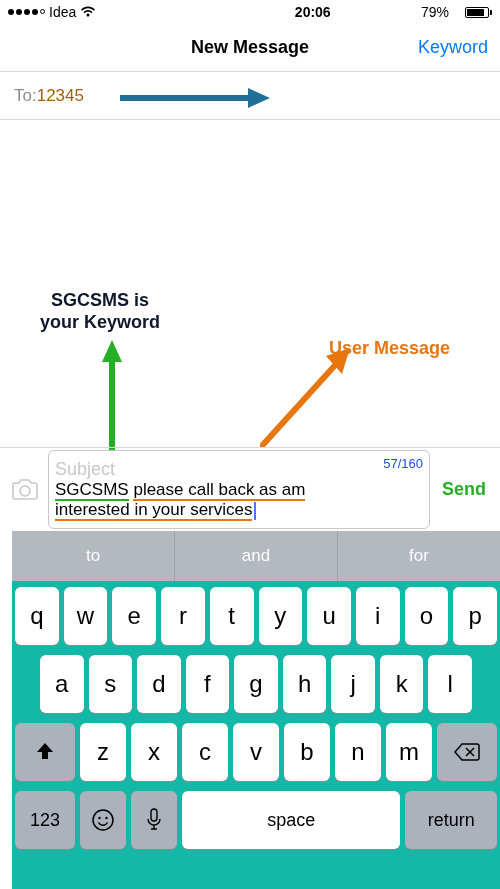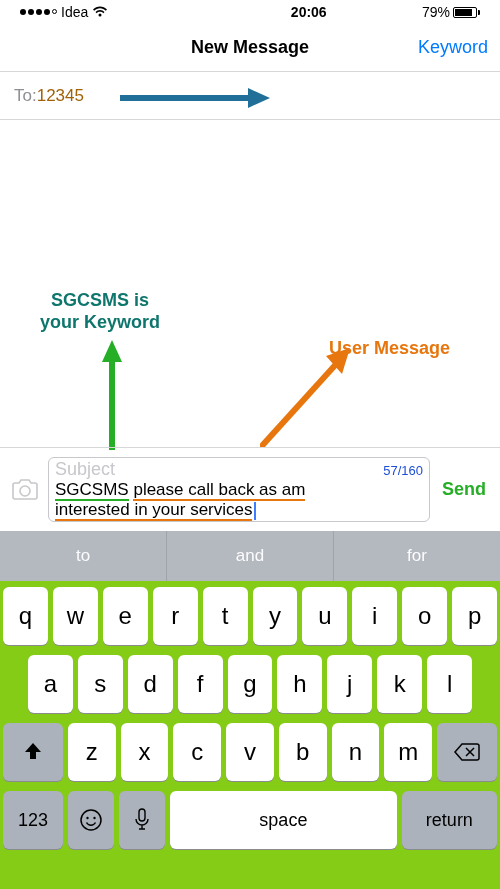--- a/index.html
+++ b/index.html
@@ -1,47 +1,47 @@
 <!DOCTYPE html>
 <html><head>
 <meta charset="utf-8">
 <style>
 *{margin:0;padding:0;box-sizing:border-box;font-family:-apple-system,Helvetica,Arial,sans-serif;-webkit-font-smoothing:antialiased}
 body{width:500px;height:889px;background:#fff;position:relative;overflow:hidden}
-.status-bar{height:24px;display:flex;align-items:center;padding:0 20px;font-size:14px;font-weight:500}
+.status-bar{height:24px;display:flex;align-items:center;padding:0 8px;font-size:14px;font-weight:500}
 .status-left{flex:1;display:flex;align-items:center;gap:4px}
 .status-center{flex:1;text-align:right;font-weight:600}
-.status-right{flex:1;display:flex;justify-content:flex-end;align-items:center;gap:3px}
+.status-right{flex:1;display:flex;justify-content:flex-end;align-items:center;gap:16px}
 .dots{display:flex;gap:2px}
 .dot{width:6px;height:6px;border-radius:50%;background:#000}
 .dot.e{background:transparent;border:1px solid #000;width:5px;height:5px}
 .navbar{height:48px;display:flex;align-items:center;justify-content:center;position:relative;border-bottom:1px solid #d7d7d9}
 .nav-title{font-weight:600;font-size:18px}
 .nav-cancel{position:absolute;right:12px;color:#007aff;font-size:18px}
 .to-row{height:48px;border-bottom:1px solid #d7d7d9;display:flex;align-items:center;padding:0 14px;font-size:17px;position:relative}
 .to-label{color:#8e8e93}
 .to-number{color:#a16207}
 .anno-arrow-blue{position:absolute;left:120px;top:14px}
 .anno-shortcode{position:absolute;right:8px;top:40px;color:#1f6f99;font-weight:700;font-size:18px}
 .msg-area{position:absolute;top:120px;left:0;right:0;bottom:358px}
-.anno-keyword{position:absolute;left:40px;top:170px;color:#0f766e;font-weight:700;font-size:18px;text-align:center;line-height:1.2}
+.anno-keyword{position:absolute;left:40px;top:170px;color:#0f172a;font-weight:700;font-size:18px;text-align:center;line-height:1.2}
 .anno-usermsg{position:absolute;right:50px;top:218px;color:#e6760d;font-weight:700;font-size:18px}
 .arrow-green{position:absolute;left:100px;top:220px}
 .arrow-orange{position:absolute;left:260px;top:228px}
 .compose-row{position:absolute;bottom:358px;left:0;right:0;height:84px;display:flex;align-items:center;padding:6px 10px;gap:8px;border-top:1px solid #d7d7d9}
 .camera{width:30px;display:flex;align-items:center;justify-content:center;color:#c7c7cc}
-.msg-box{flex:1;border:1px solid #c7c7cc;border-radius:6px;padding:1px 6px;font-size:17px;position:relative;background:#fff}
+.msg-box{flex:1;border:1px solid #c7c7cc;border-radius:6px;padding:8px 6px;font-size:17px;position:relative;background:#fff}
 .subject{color:#c7c7cc;font-size:18px}
 .char-count{position:absolute;right:6px;top:5px;color:#1d4ed8;font-size:13px}
 .msg-text{color:#000;line-height:1.2}
 .msg-text .kw{border-bottom:2px solid #27ae27}
 .msg-text .um{border-bottom:2px solid #e6760d}
 .cursor{display:inline-block;width:2px;height:18px;background:#3f7cff;vertical-align:middle;margin-left:2px}
 .send-btn{color:#27ae27;font-weight:700;font-size:18px;padding:0 4px}
-.keyboard{position:absolute;bottom:0;left:0;right:0;height:358px;background:#84cc16;display:flex;flex-direction:column}
+.keyboard{position:absolute;bottom:0;left:12px;right:0;height:358px;background:#14b8a6;display:flex;flex-direction:column}
 .suggest-row{height:50px;display:flex;align-items:stretch;background:#b4b8bf}
 .sug{flex:1;display:flex;align-items:center;justify-content:center;color:#fcfcfe;font-size:17px;border-right:1px solid #9fa3aa}
 .sug:last-child{border-right:none}
 .key-rows{flex:1;display:flex;flex-direction:column;padding:6px 3px 5px;gap:10px}
 .krow{display:flex;gap:5px;justify-content:center}
 .key{background:#fff;border-radius:6px;box-shadow:0 1px 0 #898b8d;flex:1;height:58px;display:flex;align-items:center;justify-content:center;font-size:24px;color:#000}
 .krow2{padding:0 25px}
 .key-special{background:#acb2bc;flex:0 0 60px;color:#000}
 .key-special svg{display:block}
 .space-key{flex:5;font-size:18px}

